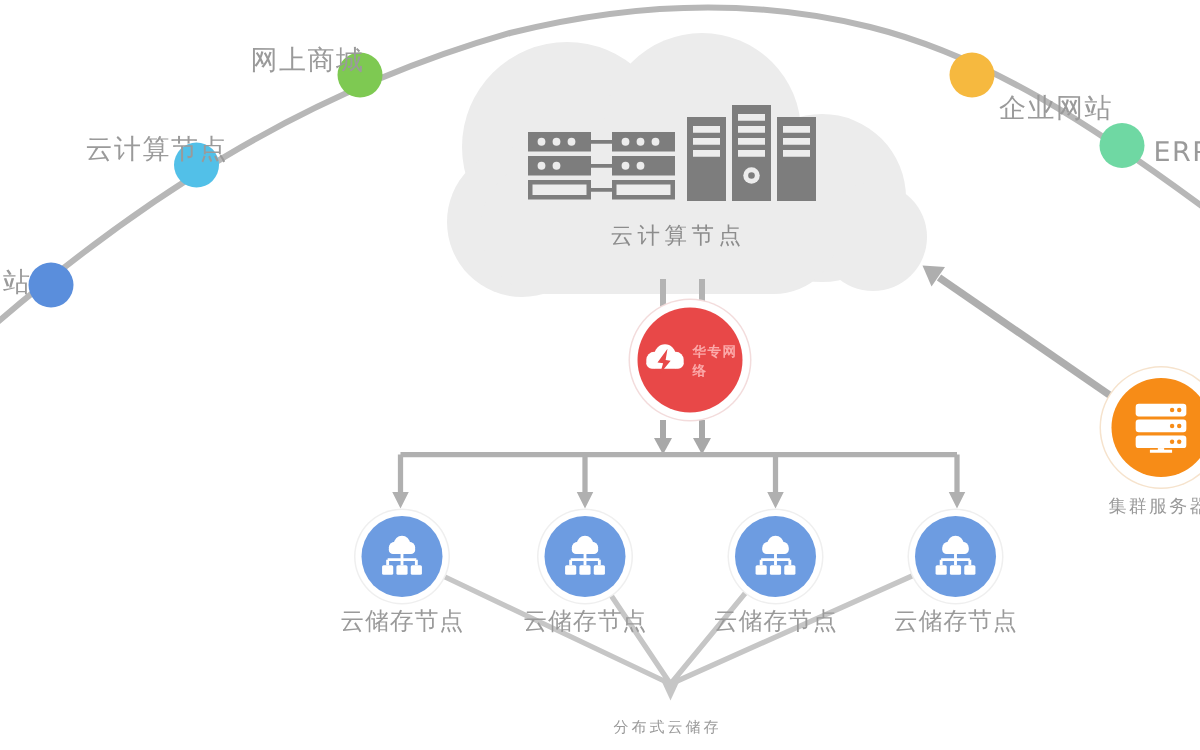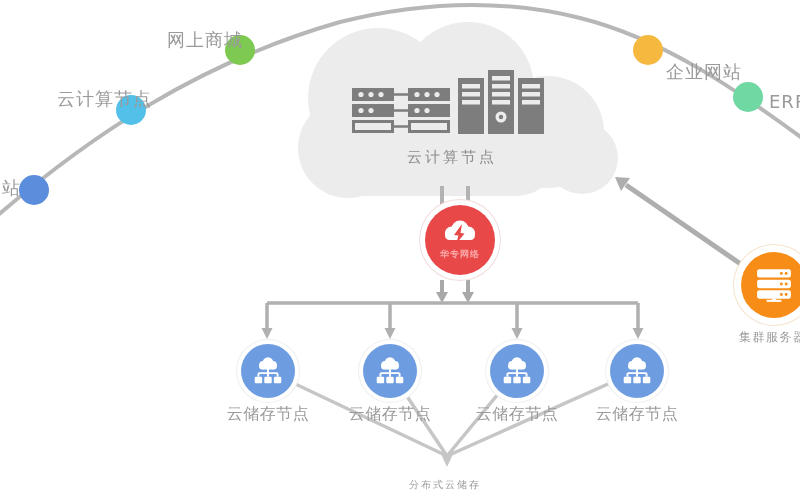--- a/index.html
+++ b/index.html
@@ -5,21 +5,21 @@
   html,body{margin:0;padding:0;background:#fff;}
   .canvas{
     position:relative;width:800px;height:500px;background:#ffffff;
     overflow:hidden;font-family:"DejaVu Sans","Liberation Sans",sans-serif;
   }
   .bg{position:absolute;left:0;top:0;z-index:0;}
   .dot{position:absolute;width:30px;height:30px;border-radius:50%;z-index:2;}
   .lbl{position:absolute;color:#9a9a9a;font-size:18px;letter-spacing:1px;white-space:nowrap;z-index:2;}
   .lbl.center{text-align:center;}
   .node{position:absolute;border-radius:50%;background:#ffffff;display:flex;align-items:center;justify-content:center;z-index:2;}
-  .node-inner{border-radius:50%;display:flex;flex-direction:column;align-items:center;justify-content:center;text-align:center;}
+  .node-inner{border-radius:50%;display:flex;align-items:center;justify-content:center;}
   .gateway-node{left:420px;top:200px;width:80px;height:80px;box-shadow:0 0 0 1px #f3dcdc;}
   .gateway-inner{width:70px;height:70px;}
   .gateway-text{font-size:9px;font-weight:bold;color:#fba9a9;letter-spacing:1px;margin-top:1px;}
   .storage-node{width:62px;height:62px;top:340px;box-shadow:0 0 0 1px #efefef;}
   .storage-inner{width:54px;height:54px;}
   .cluster-node{left:734px;top:245px;width:80px;height:80px;box-shadow:0 0 0 1px #f6e3cd;}
   .cluster-inner{width:66px;height:66px;}
   .compute-icon-wrap{position:absolute;left:350px;top:70px;z-index:2;}
   .compute-label{left:352px;top:148px;width:200px;font-size:15px;letter-spacing:3px;color:#8c8c8c;}
   .storage-label{top:404px;width:90px;font-size:16px;letter-spacing:0.5px;}

